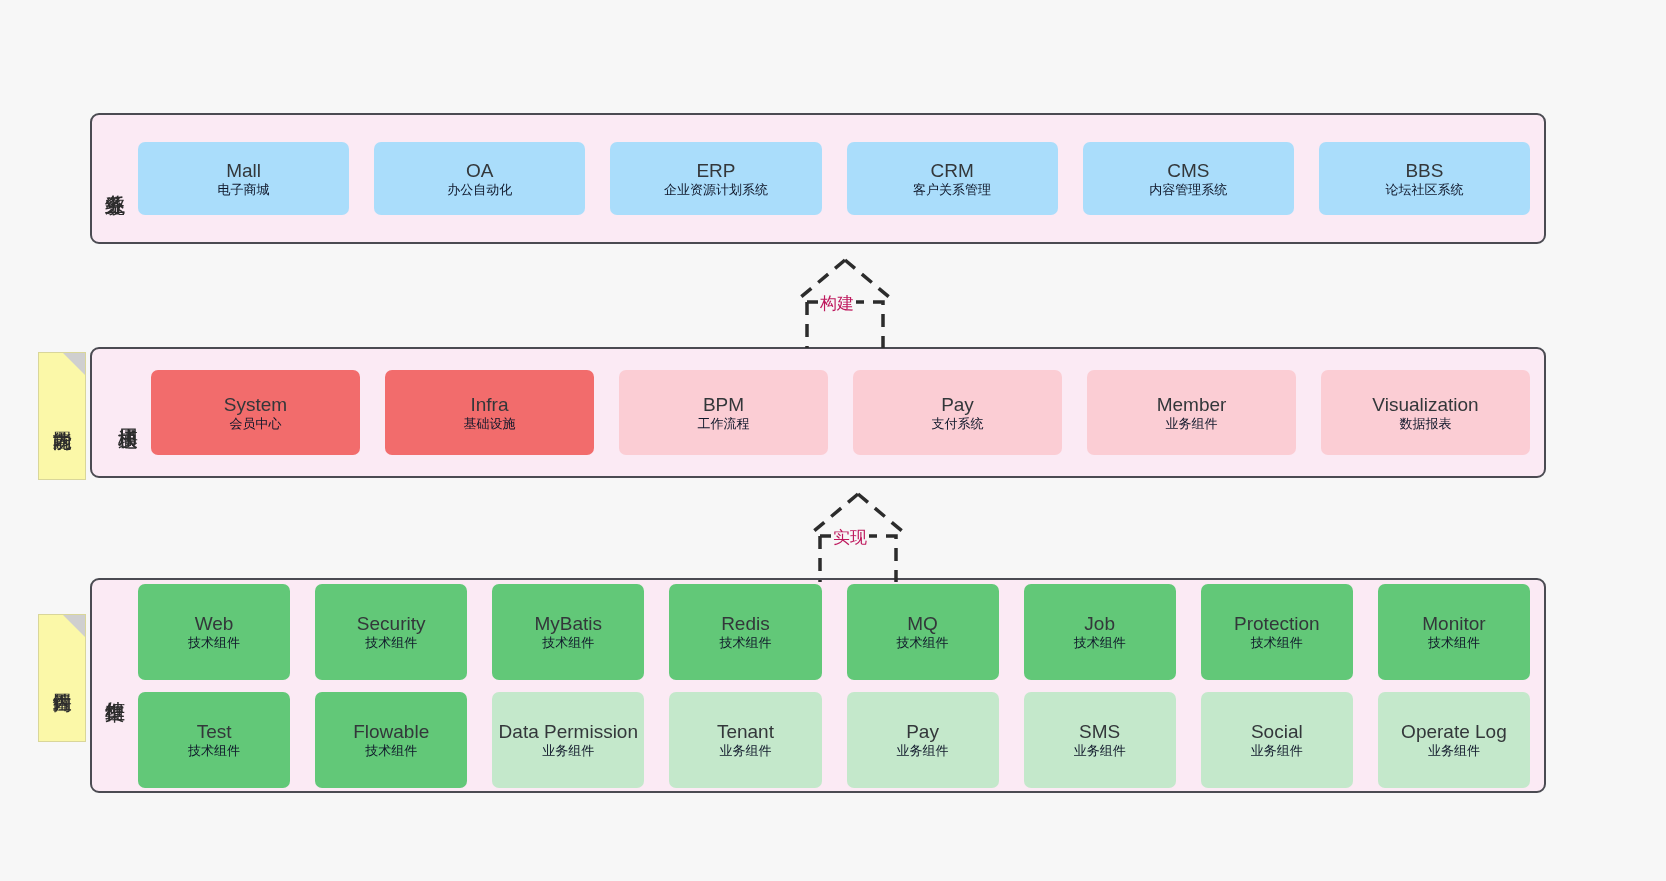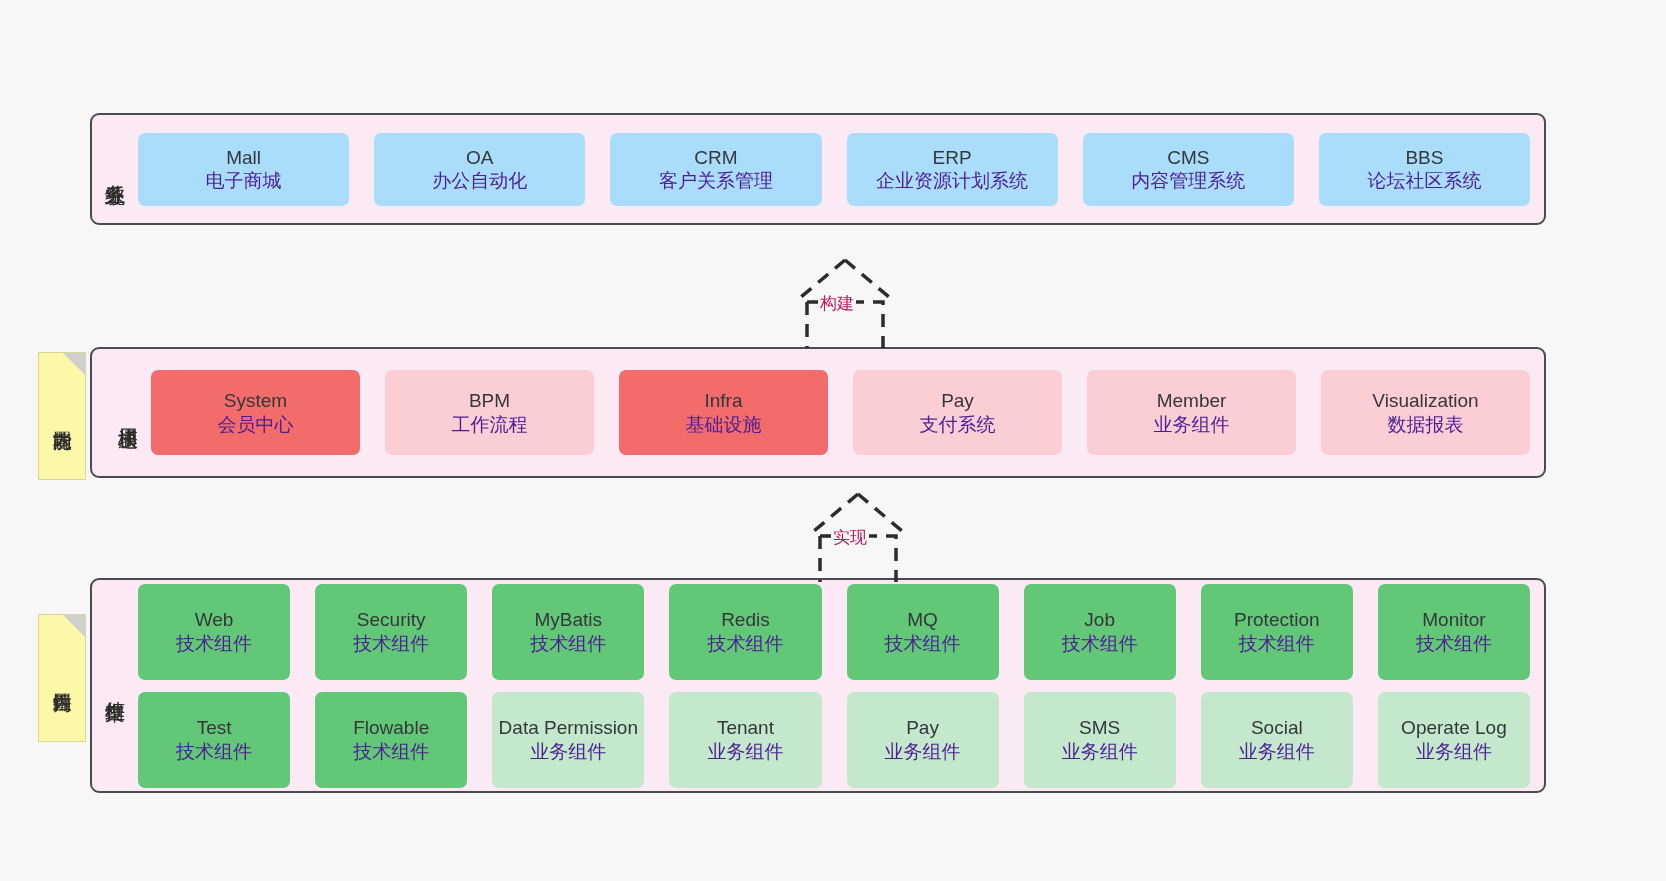--- a/index.html
+++ b/index.html
@@ -74,35 +74,35 @@
     justify-content: center;
     text-align: center;
     line-height: 1.22;
     padding: 4px 6px;
   }
   .card .en {
     font-size: 19px;
     color: #33373a;
   }
   .card .cn {
-    font-size: 19px;
-    color: #4c1d95;
+    font-size: 13px;
+    color: #0f172a;
   }
 
   
   .c-blue        { background: #aaddfb; }
   .c-red-strong  { background: #f26c6c; }
   .c-red-soft    { background: #fbcdd4; }
   .c-green-strong{ background: #62c878; }
   .c-green-soft  { background: #c4e8cb; }
 
   
   #layer-business {
     left: 90px; top: 113px;
-    width: 1456px; height: 112px;
+    width: 1456px; height: 131px;
   }
   #layer-business .card { height: 73px; }
 
   #layer-common {
     left: 90px; top: 347px;
     width: 1456px; height: 131px; padding-left: 13px;
   }
   #layer-common .card { height: 85px; }
 
   #layer-framework {
@@ -172,27 +172,27 @@
           <span class="en">Mall</span>
           <span class="cn">电子商城</span>
         </div>
 
         <div class="card c-blue">
           <span class="en">OA</span>
           <span class="cn">办公自动化</span>
         </div>
 
         <div class="card c-blue">
+          <span class="en">ERP</span>
+          <span class="cn">企业资源计划系统</span>
+        </div>
+
+        <div class="card c-blue">
           <span class="en">CRM</span>
           <span class="cn">客户关系管理</span>
-        </div>
-
-        <div class="card c-blue">
-          <span class="en">ERP</span>
-          <span class="cn">企业资源计划系统</span>
         </div>
 
         <div class="card c-blue">
           <span class="en">CMS</span>
           <span class="cn">内容管理系统</span>
         </div>
 
         <div class="card c-blue">
           <span class="en">BBS</span>
           <span class="cn">论坛社区系统</span>
@@ -218,28 +218,28 @@
   <div class="layer" id="layer-common">
     <div class="layer-title">通用模块</div>
     <div class="layer-body">
       <div class="row">
 
         <div class="card c-red-strong">
           <span class="en">System</span>
           <span class="cn">会员中心</span>
         </div>
 
+        <div class="card c-red-strong">
+          <span class="en">Infra</span>
+          <span class="cn">基础设施</span>
+        </div>
+
         <div class="card c-red-soft">
           <span class="en">BPM</span>
           <span class="cn">工作流程</span>
-        </div>
-
-        <div class="card c-red-strong">
-          <span class="en">Infra</span>
-          <span class="cn">基础设施</span>
         </div>
 
         <div class="card c-red-soft">
           <span class="en">Pay</span>
           <span class="cn">支付系统</span>
         </div>
 
         <div class="card c-red-soft">
           <span class="en">Member</span>
           <span class="cn">业务组件</span>

